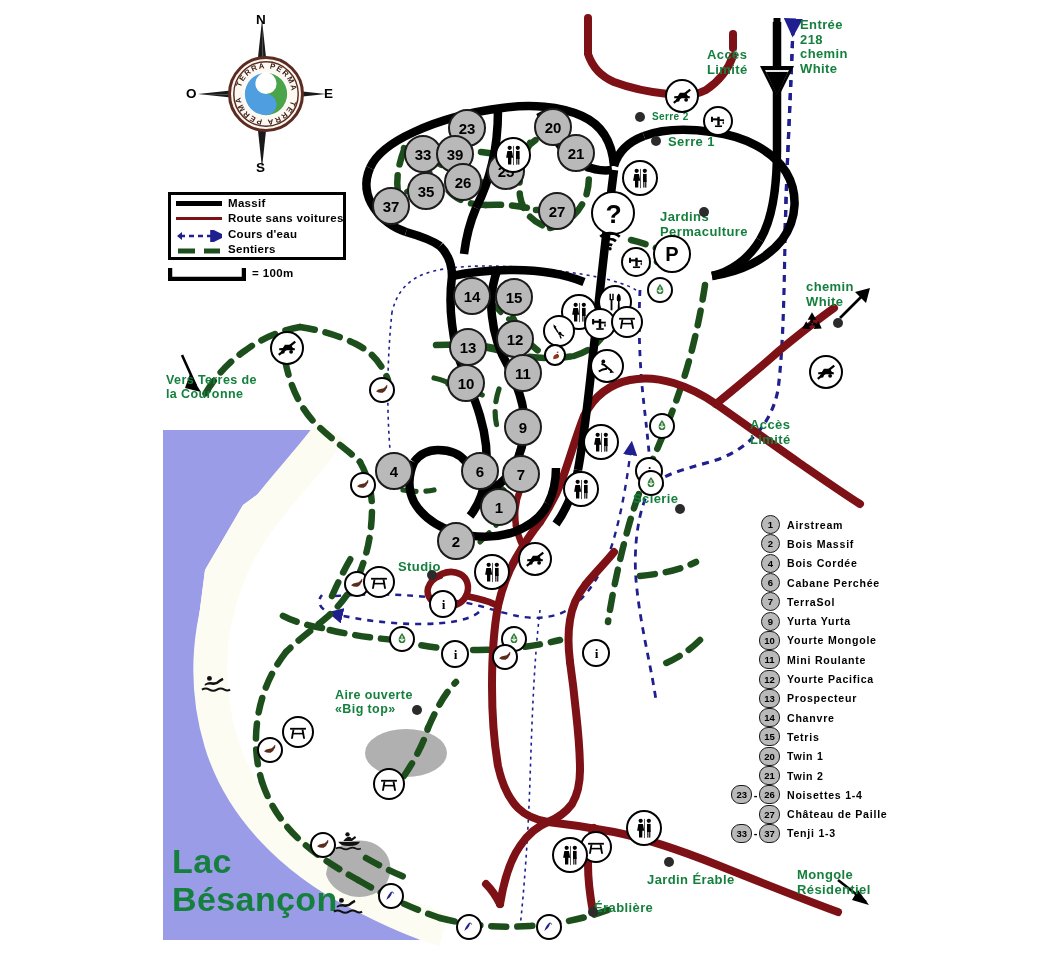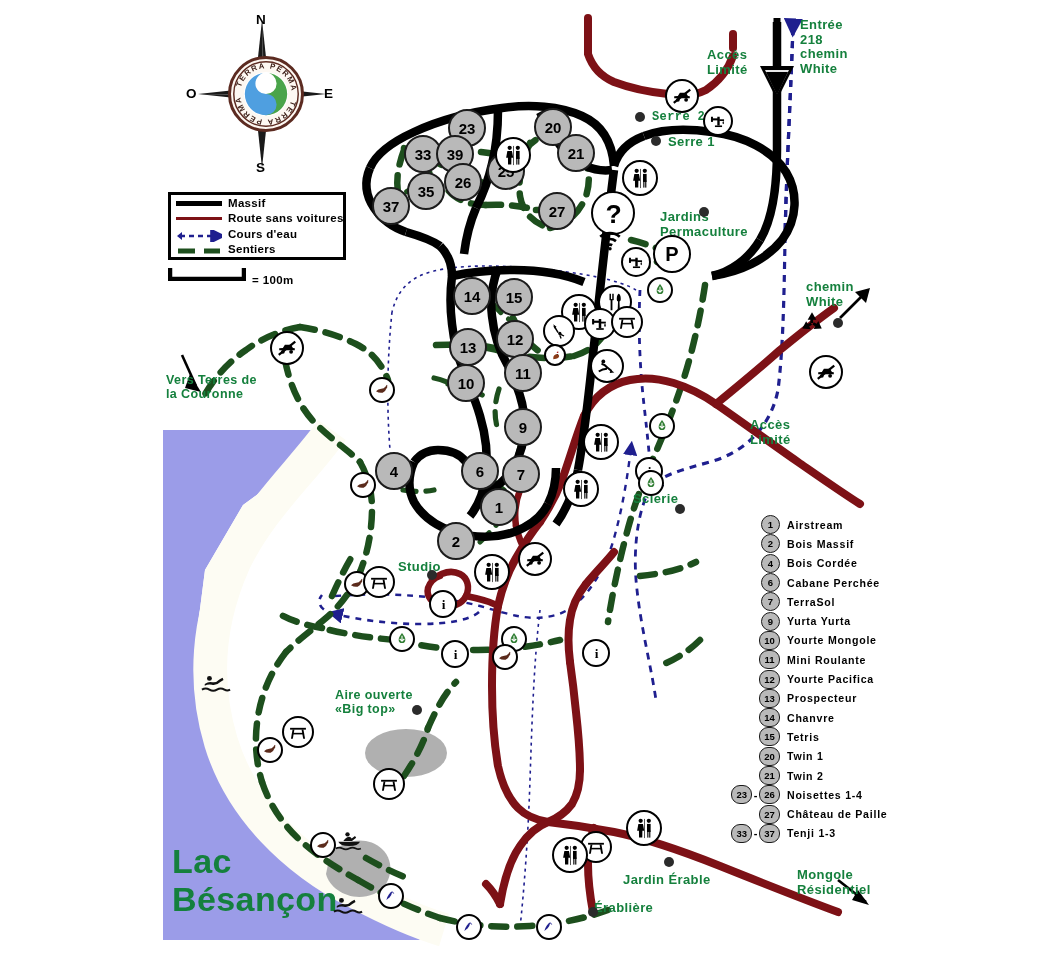--- a/index.html
+++ b/index.html
@@ -38,21 +38,21 @@
   .glyph{position:absolute;}
 
   
   #compass{position:absolute;left:196px;top:14px;width:132px;height:160px;}
   #logo{position:absolute;left:32px;top:42px;width:76px;height:76px;border-radius:50%;
         background:#fdf8f2;border:3px solid #5c2b21;box-sizing:border-box;overflow:hidden;}
   .cdir{position:absolute;font-size:13.5px;font-weight:bold;color:#000;}
 
   
   #scalebar{position:absolute;left:168px;top:266px;width:78px;height:15px;}
-  #scaletext{position:absolute;left:252px;top:274px;font-size:11.5px;font-weight:bold;letter-spacing:0.4px;}
+  #scaletext{position:absolute;left:252px;top:267px;font-size:11.5px;font-weight:bold;letter-spacing:0.4px;}
 </style>
 </head>
 <body>
 
 <div id="root">
 
   <svg id="mapsvg" viewBox="0 0 1039 960">
     <defs>
       <marker id="arrBlue" markerWidth="6" markerHeight="6" refX="3" refY="3" orient="auto">
         <path d="M0,0 L6,3 L0,6 z" fill="#1f1f8f"></path>
@@ -303,37 +303,37 @@
   </svg>
   <div id="scaletext">= 100m</div>
 
   <div id="labels-layer">
       <div class="lbl l" style="left: 800px; top: 18px; font-size: 13px; white-space: pre;">Entrée
 218
 chemin
 White</div>
       <div class="lbl l" style="left: 707px; top: 48px; font-size: 13px; white-space: pre;">Accès
 Limité</div>
-      <div class="lbl l" style="left: 652px; top: 111px; font-size: 12px; white-space: pre; font-family: Liberation Mono, monospace;">Serre 2</div>
+      <div class="lbl l" style="left: 652px; top: 111px; font-size: 10px; white-space: pre;">Serre 2</div>
       <div class="lbl l" style="left: 668px; top: 135px; font-size: 13px; white-space: pre;">Serre 1</div>
       <div class="lbl l" style="left: 660px; top: 170px; font-size: 13px; white-space: pre; margin-top: 40px;">Jardins
 Permaculture</div>
       <div class="lbl l" style="left: 806px; top: 280px; font-size: 13px; white-space: pre;">chemin
 White</div>
       <div class="lbl l" style="left: 750px; top: 418px; font-size: 13px; white-space: pre;">Accès
 Limité</div>
       <div class="lbl l" style="left: 166px; top: 329px; font-size: 12.5px; white-space: pre; margin-top: 44px;">Vers Terres de
 la Couronne</div>
       <div class="lbl l" style="left: 633px; top: 492px; font-size: 13px; white-space: pre;">Scierie</div>
       <div class="lbl l" style="left: 398px; top: 560px; font-size: 13px; white-space: pre;">Studio</div>
       <div class="lbl l" style="left: 335px; top: 688px; font-size: 12.5px; white-space: pre;">Aire ouverte
 «Big top»</div>
       <div class="lbl l" style="left: 172px; top: 842px; font-size: 34px; white-space: pre;">Lac
 Bésançon</div>
-      <div class="lbl l" style="left: 623px; top: 873px; font-size: 13px; white-space: pre;">Jardin Érable</div>
+      <div class="lbl l" style="left: 647px; top: 873px; font-size: 13px; white-space: pre;">Jardin Érable</div>
       <div class="lbl l" style="left: 594px; top: 901px; font-size: 13px; white-space: pre;">Érablière</div>
       <div class="lbl l" style="left: 797px; top: 868px; font-size: 13px; white-space: pre;">Mongole
 Résidentiel</div>
     </div>
 
   <div id="markers-layer">
       <div class="mnum" style="left: 404px; top: 135px;">33</div>
       <div class="mnum" style="left: 448px; top: 109px;">23</div>
       <div class="mnum" style="left: 436px; top: 135px;">39</div>
       <div class="mnum" style="left: 534px; top: 108px;">20</div>

